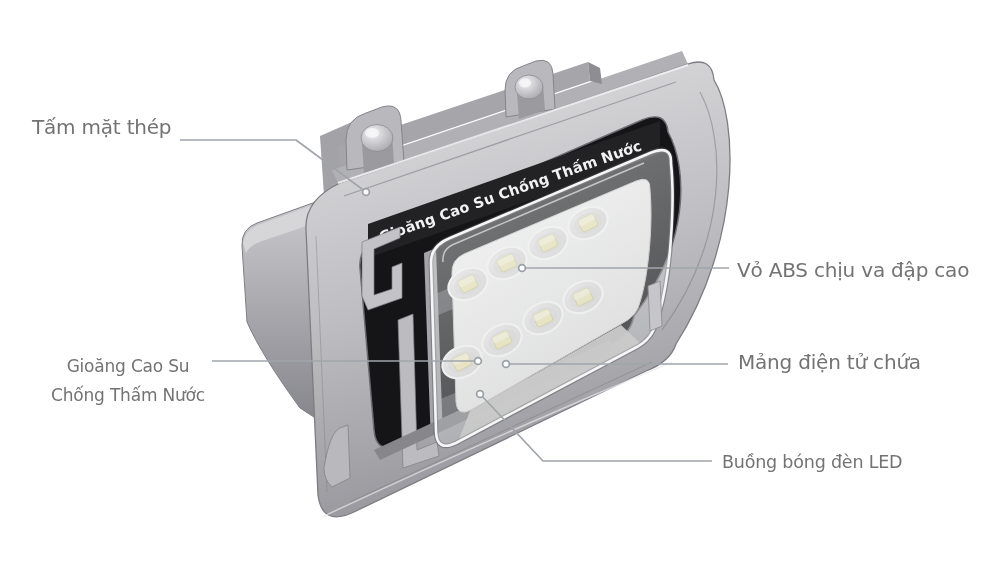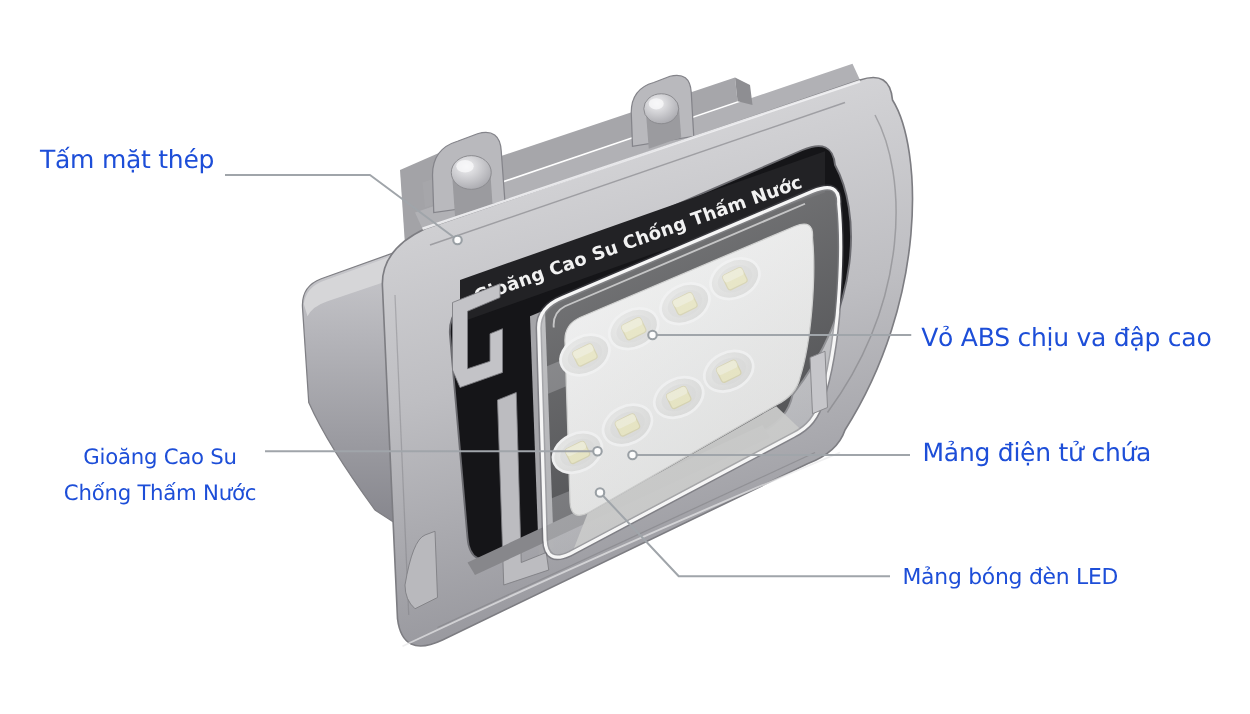--- a/index.html
+++ b/index.html
@@ -1,19 +1,19 @@
 <!DOCTYPE html>
 <html><head>
 <meta charset="utf-8">
 <style>
   html,body{margin:0;padding:0;background:#ffffff;}
   .stage{position:relative;width:1000px;height:571px;background:#ffffff;overflow:hidden;
          font-family:"DejaVu Sans","Liberation Sans",sans-serif;}
   .stage svg{position:absolute;left:0;top:0;}
-  .label{position:absolute;color:#1d4ed8;font-weight:500;letter-spacing:-0.2px;white-space:nowrap;}
+  .label{position:absolute;color:#737373;font-weight:500;letter-spacing:-0.2px;white-space:nowrap;}
   .label span{display:block;}
   .lbl-steel{left:32px;top:112px;font-size:20px;line-height:31px;text-align:left;}
   .lbl-abs{left:737px;top:257px;font-size:20px;line-height:26px;}
   .lbl-gasket{left:38px;top:352px;width:180px;font-size:17px;line-height:29px;text-align:center;}
   .lbl-epoxy{left:738px;top:347px;font-size:20px;line-height:30px;}
   .lbl-led{left:722px;top:450px;font-size:17.5px;line-height:24px;}
 </style>
 </head>
 <body>
 
@@ -154,16 +154,16 @@
 <div class="label lbl-gasket">
   <span>Gioăng Cao Su</span>
   <span>Chống Thấm Nước</span>
 </div>
 
 <div class="label lbl-epoxy">
   <span>Mảng điện tử chứa</span>
 </div>
 
 <div class="label lbl-led">
-  <span>Mảng bóng đèn LED</span>
+  <span>Buồng bóng đèn LED</span>
 </div>
 
 </div>
 
 </body></html>

